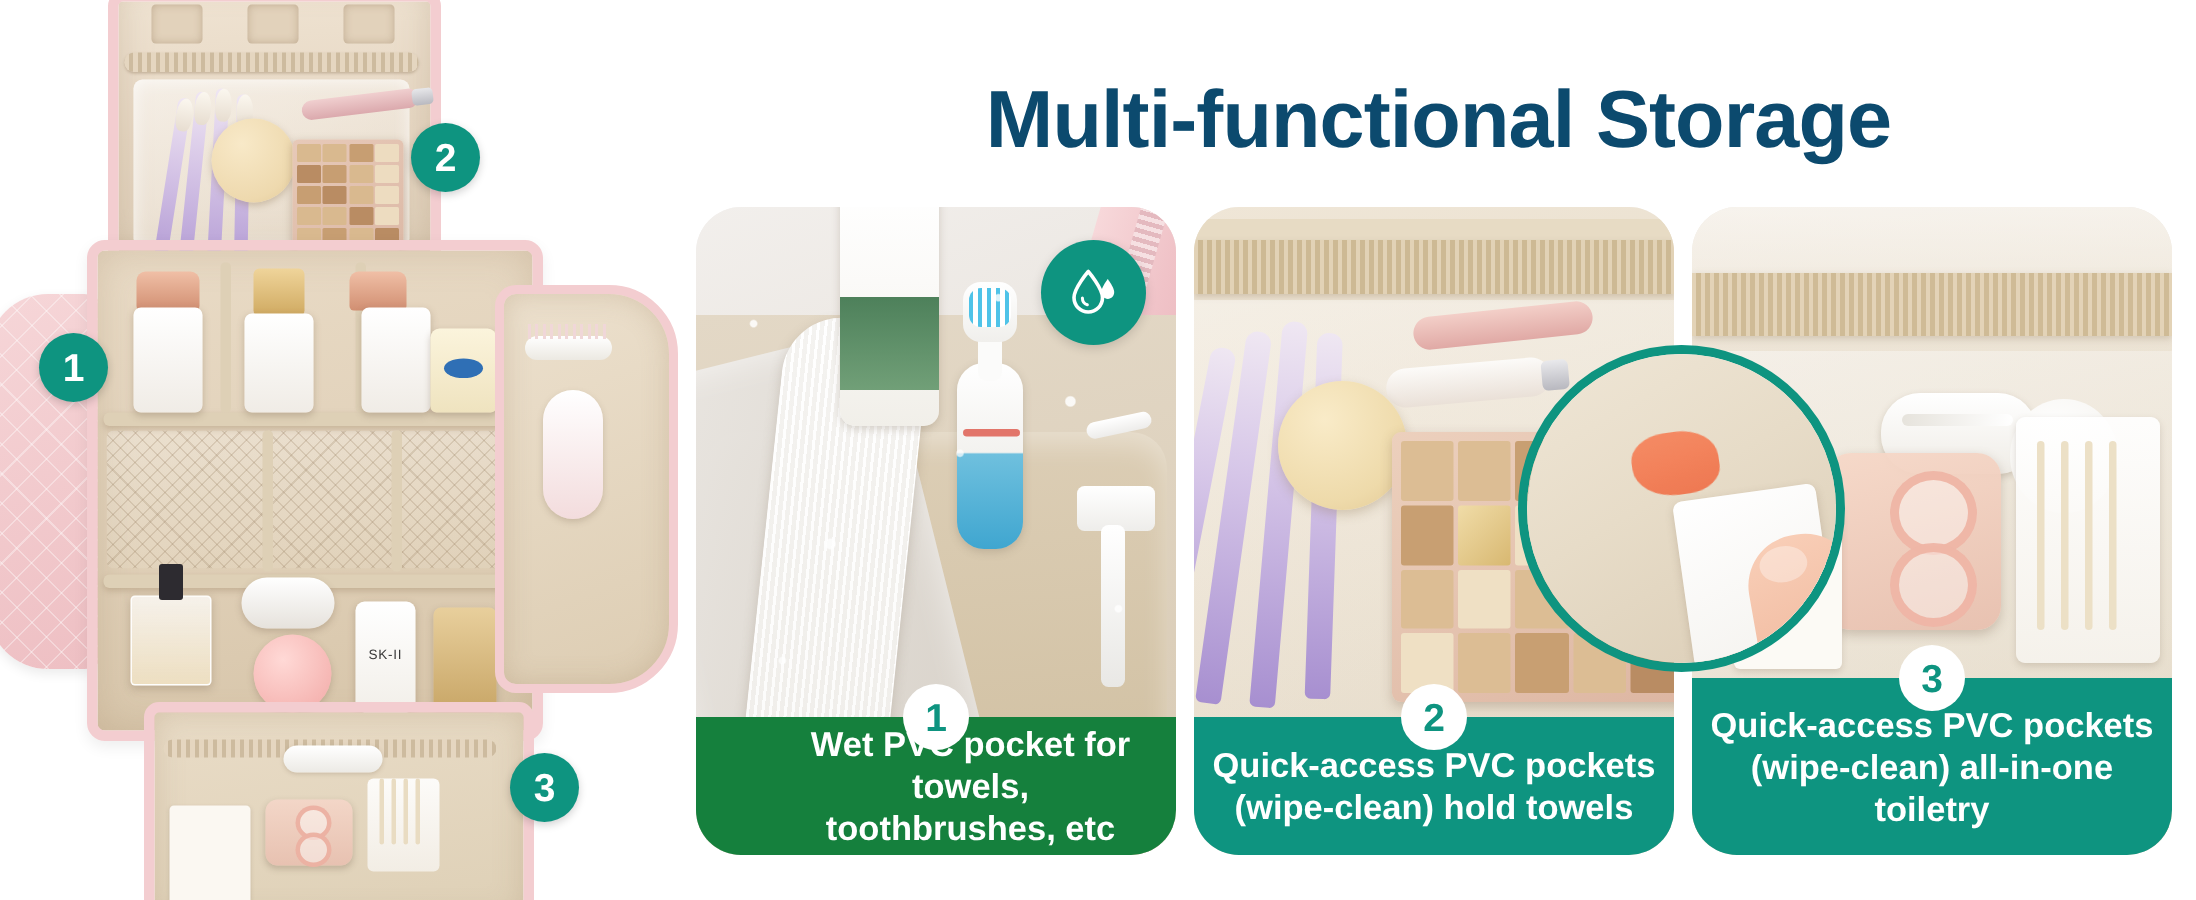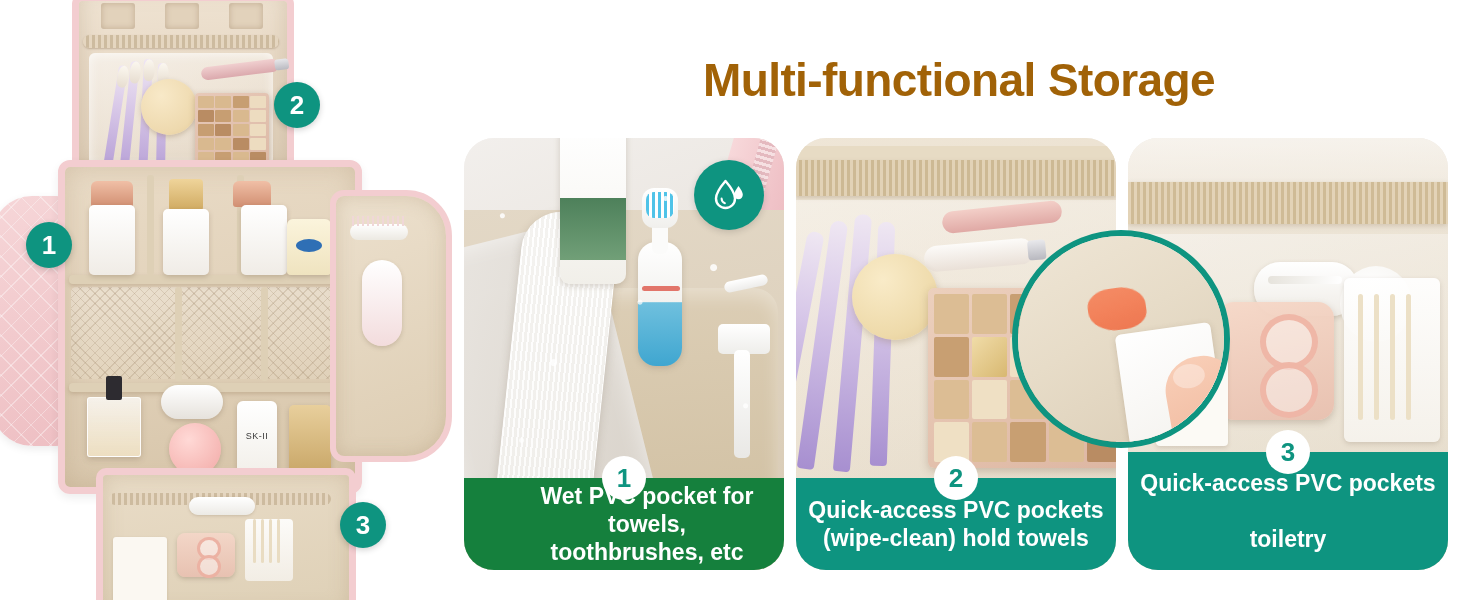--- a/index.html
+++ b/index.html
@@ -178,21 +178,21 @@
     box-shadow:0 2px 6px rgba(0,0,0,.18);
   }
   .badge-hero.h1{left:26px;top:222px;}
   .badge-hero.h2{left:274px;top:82px;}
   .badge-hero.h3{left:340px;top:502px;}
 
   
   .heading{
     position:absolute;left:464px;top:40px;width:990px;height:80px;
     display:flex;align-items:center;justify-content:center;
-    font-size:46px;font-weight:700;color:#a16207;letter-spacing:-.6px;
+    font-size:54px;font-weight:700;color:#0c4a6e;letter-spacing:-.6px;
     white-space:nowrap;
   }
 
   
   .panels{position:absolute;left:464px;top:138px;width:990px;height:432px;}
   .panel{position:absolute;top:0;height:432px;border-radius:30px;overflow:visible;}
   .panel.p1{left:0;width:320px;}
   .panel.p2{left:332px;width:320px;}
   .panel.p3{left:664px;width:320px;}
 
@@ -599,21 +599,21 @@
         <div class="pv3-paper"></div>
         <div class="pv3-bottomzip"></div>
       </div>
 
       <div class="cap-badge" style="color:#0E9480;">
         <span>3</span>
       </div>
       <div class="caption" style="background:#0E9480;">
         <span class="txt">
           <span>Quick-access PVC pockets</span><br>
-          <br>
+          <span>(wipe-clean) all-in-one</span><br>
           <span>toiletry</span>
         </span>
       </div>
     </div>
 
     <div class="inset" style="border:6px solid #0E9480;box-sizing:border-box;">
       <div class="inset-img">
         <div class="inset-marble"></div>
         <div class="smear"></div>
         <div class="tissue"></div>

